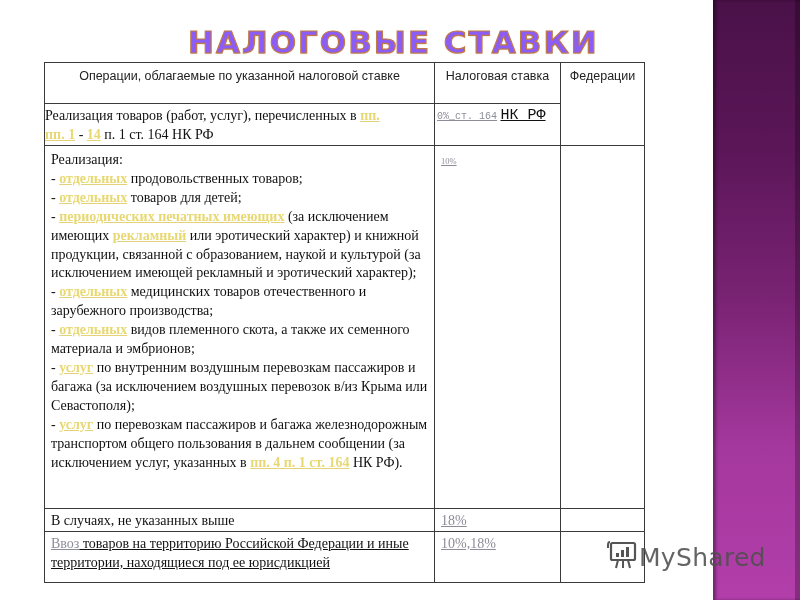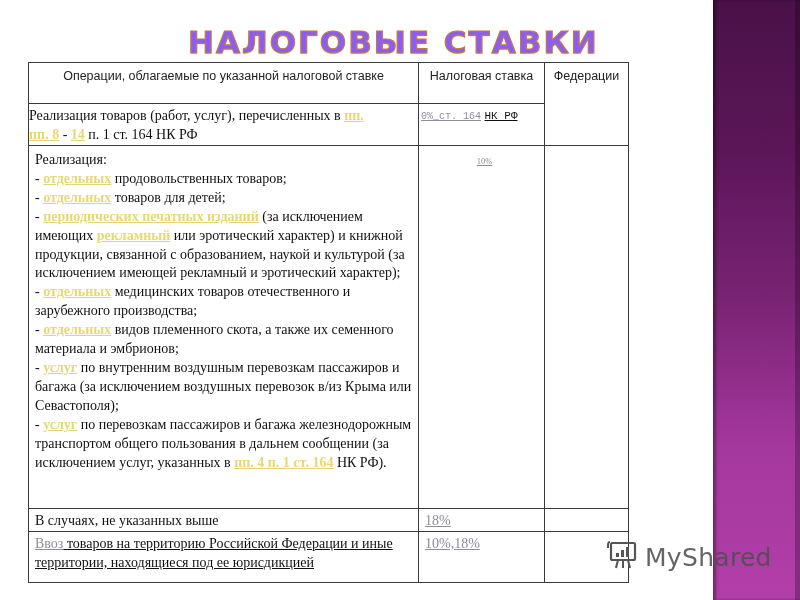--- a/index.html
+++ b/index.html
@@ -23,21 +23,21 @@
       position: absolute; left: 188px; top: 24px;
       font-family: "DejaVu Sans", sans-serif;
       font-weight: bold; font-size: 31px;
       letter-spacing: 2px;
       color: #8b5cf6;
       -webkit-text-stroke: 1.2px #c07a44;
       text-shadow: 0 1px 1px rgba(160,90,40,0.4);
       margin: 0;
     }
     table.tax-table {
-      position: absolute; left: 28px; top: 62px;
+      position: absolute; left: 44px; top: 62px;
       width: 600px;
       border-collapse: collapse;
       table-layout: fixed;
       border-radius: 12px;
     }
     table.tax-table td, table.tax-table th {
       border: 1.5px solid #3a3a3a;
       vertical-align: top;
       padding: 0;
     }
@@ -76,21 +76,21 @@
       text-decoration: underline;
       cursor: pointer;
     }
     .small-link { font-size: 10px; font-family: Liberation Mono, monospace; }
     .tiny-link { font-size: 8.5px; }
     .pad-row1 { padding: 3px 0 0 0 !important; }
     .pad-big { padding: 5px 0 0 6px !important; }
     .pad-rate { padding: 3px 0 0 6px !important; }
     .watermark {
       position: absolute; left: 605px; top: 538px;
-      display: flex; align-items: center; gap: 6px;
+      display: flex; align-items: center; 
     }
     .watermark-text {
       font-family: "DejaVu Sans", sans-serif;
       font-size: 25px; color: #4f4f4f;
       letter-spacing: 0.3px;
       opacity: 0.88;
     }
   </style>
 </head>
 <body>
@@ -106,39 +106,39 @@
       <col class="c3">
   </colgroup>
   <tbody>
       <tr style="height:41px;">
     <th class="hdr">Операции, облагаемые по указанной налоговой ставке</th>
     <th class="hdr">Налоговая ставка</th>
     <th class="hdr" rowspan="2">Федерации</th>
   </tr>
   <tr style="height:42px;">
     <td class="serif pad-row1">
-      <span>Реализация товаров (работ, услуг), перечисленных в </span><a class="lnk-yellow">пп.</a><br><a class="lnk-yellow">пп. 8</a><span> - </span><a class="lnk-yellow">14</a><span> п. 1 ст. 164 НК РФ</span>
+      <span>Реализация товаров (работ, услуг), перечисленных в </span><a class="lnk-yellow">пп.</a><br><a class="lnk-yellow">пп. 1</a><span> - </span><a class="lnk-yellow">14</a><span> п. 1 ст. 164 НК РФ</span>
     </td>
     <td class="serif" style="padding:2px 0 0 2px;">
       <a class="lnk-gray small-link">0%_ст. 164</a>
-      <a class="lnk-dark small-link" style="font-size:11px;margin-top:16px;">НК РФ</a>
+      <a class="lnk-dark small-link" style="font-size:15px;margin-top:16px;">НК РФ</a>
     </td>
   </tr>
   <tr style="height:363px;">
     <td class="serif pad-big">
       <div>Реализация:</div>
       <div><span>- </span><a class="lnk-yellow">отдельных</a><span> продовольственных товаров;</span></div>
       <div><span>- </span><a class="lnk-yellow">отдельных</a><span> товаров для детей;</span></div>
-      <div><span>- </span><a class="lnk-yellow">периодических печатных изданий</a><span> (за исключением имеющих </span><a class="lnk-yellow">рекламный</a><span> или эротический характер) и книжной продукции, связанной с образованием, наукой и культурой (за исключением имеющей рекламный и эротический характер);</span></div>
+      <div><span>- </span><a class="lnk-yellow">периодических печатных имеющих</a><span> (за исключением имеющих </span><a class="lnk-yellow">рекламный</a><span> или эротический характер) и книжной продукции, связанной с образованием, наукой и культурой (за исключением имеющей рекламный и эротический характер);</span></div>
       <div><span>- </span><a class="lnk-yellow">отдельных</a><span> медицинских товаров отечественного и зарубежного производства;</span></div>
       <div><span>- </span><a class="lnk-yellow">отдельных</a><span> видов племенного скота, а также их семенного материала и эмбрионов;</span></div>
       <div><span>- </span><a class="lnk-yellow">услуг</a><span> по внутренним воздушным перевозкам пассажиров и багажа (за исключением воздушных перевозок в/из Крыма или Севастополя);</span></div>
       <div><span>- </span><a class="lnk-yellow">услуг</a><span> по перевозкам пассажиров и багажа железнодорожным транспортом общего пользования в дальнем сообщении (за исключением услуг, указанных в </span><a class="lnk-yellow">пп. 4 п. 1 ст. 164</a><span> НК РФ).</span></div>
     </td>
-    <td class="serif" style="padding:5px 0 0 6px;text-align:center;">
+    <td class="serif" style="padding:5px 0 0 6px;">
       <a class="lnk-gray tiny-link">10%</a>
     </td>
     <td></td>
   </tr>
   <tr style="height:15px;">
     <td class="serif pad-rate">В случаях, не указанных выше</td>
     <td class="serif pad-rate">
       <a class="lnk-gray">18%</a>
     </td>
     <td></td>

